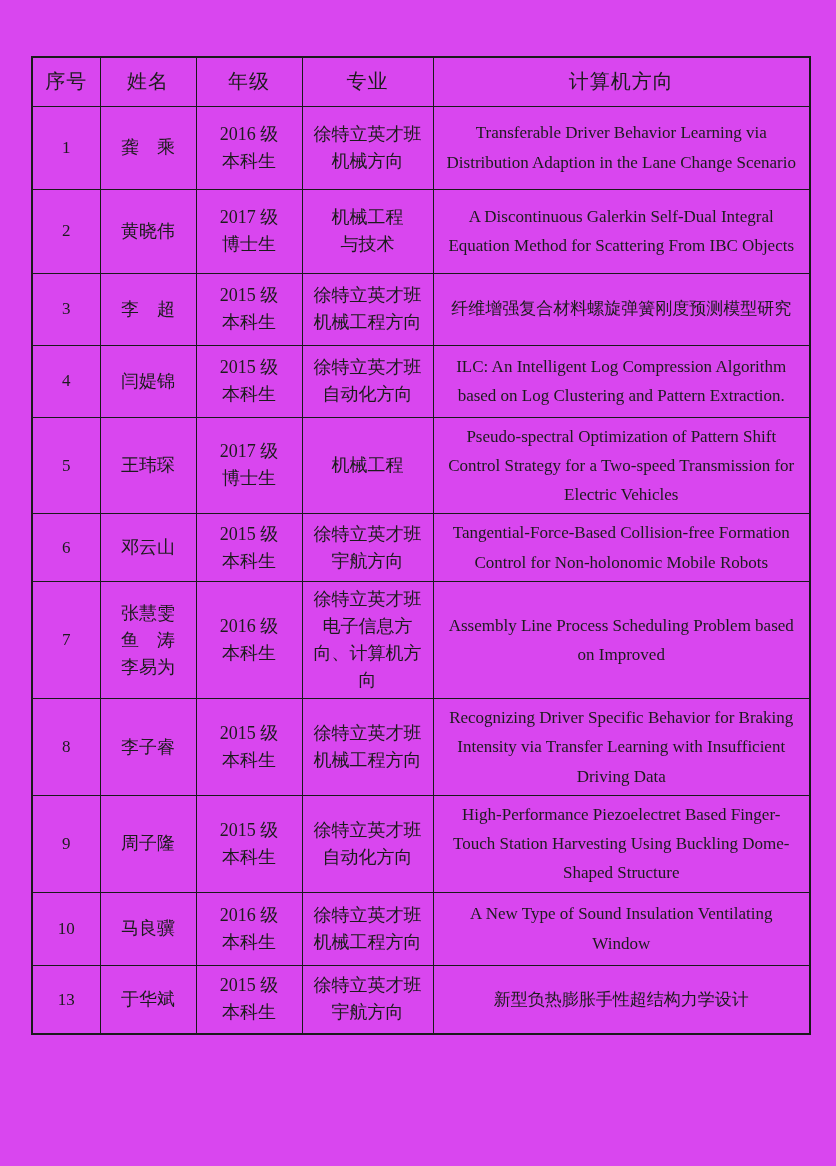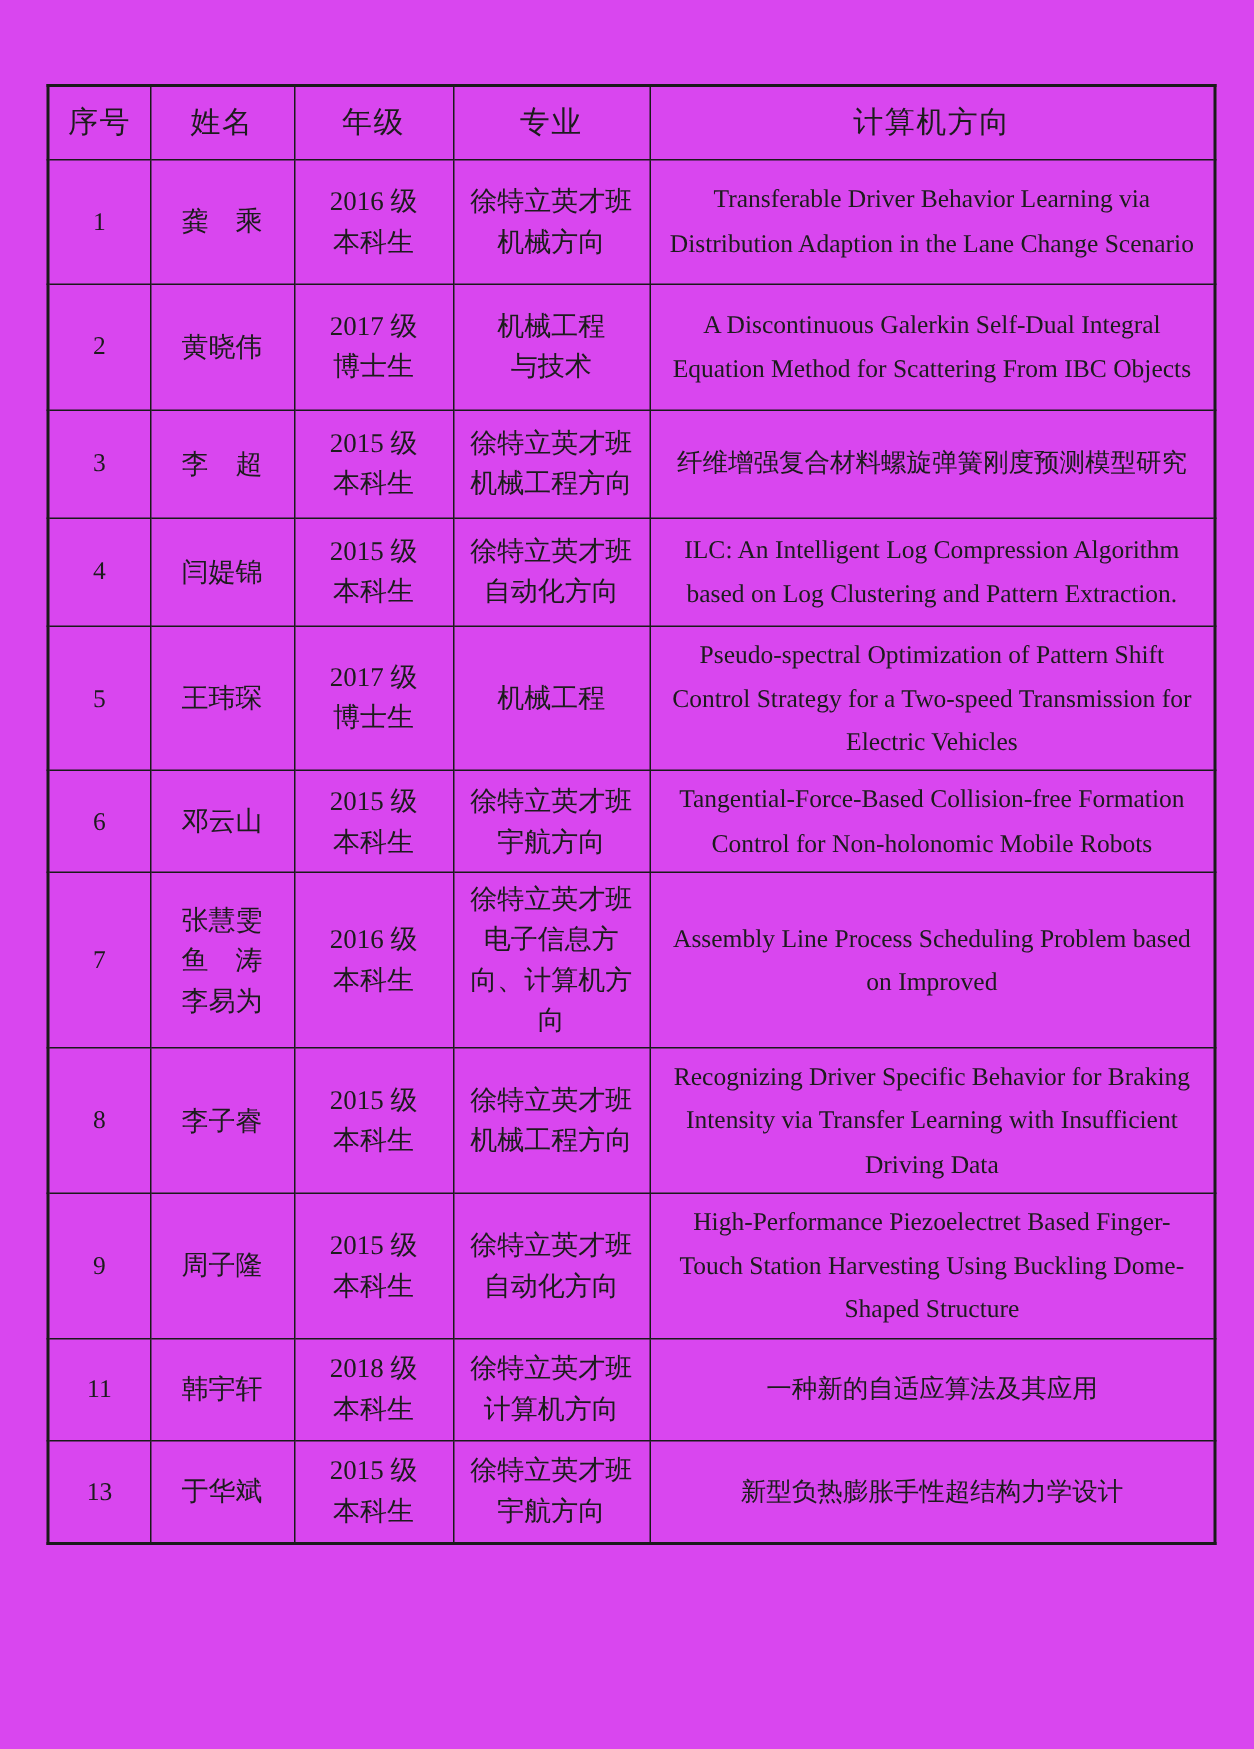--- a/index.html
+++ b/index.html
@@ -172,28 +172,28 @@
       </tr>
       <tr class="r9">
         <td class="zh no-cell">9</td>
         <td class="zh">周子隆</td>
         <td class="zh">2015 级
 本科生</td>
         <td class="zh">徐特立英才班
 自动化方向</td>
         <td class="title-cell">High-Performance Piezoelectret Based Finger-Touch Station Harvesting Using Buckling Dome-Shaped Structure</td>
       </tr>
-      <tr class="r11">
-        <td class="zh no-cell">11</td>
-        <td class="zh">韩宇轩</td>
-        <td class="zh">2018 级
-本科生</td>
-        <td class="zh">徐特立英才班
-计算机方向</td>
-        <td class="title-cell">一种新的自适应算法及其应用</td>
+      <tr class="r10">
+        <td class="zh no-cell">10</td>
+        <td class="zh">马良骥</td>
+        <td class="zh">2016 级
+本科生</td>
+        <td class="zh">徐特立英才班
+机械工程方向</td>
+        <td class="title-cell">A New Type of Sound Insulation Ventilating Window</td>
       </tr>
       <tr class="r13">
         <td class="zh no-cell">13</td>
         <td class="zh">于华斌</td>
         <td class="zh">2015 级
 本科生</td>
         <td class="zh">徐特立英才班
 宇航方向</td>
         <td class="title-cell">新型负热膨胀手性超结构力学设计</td>
       </tr>

